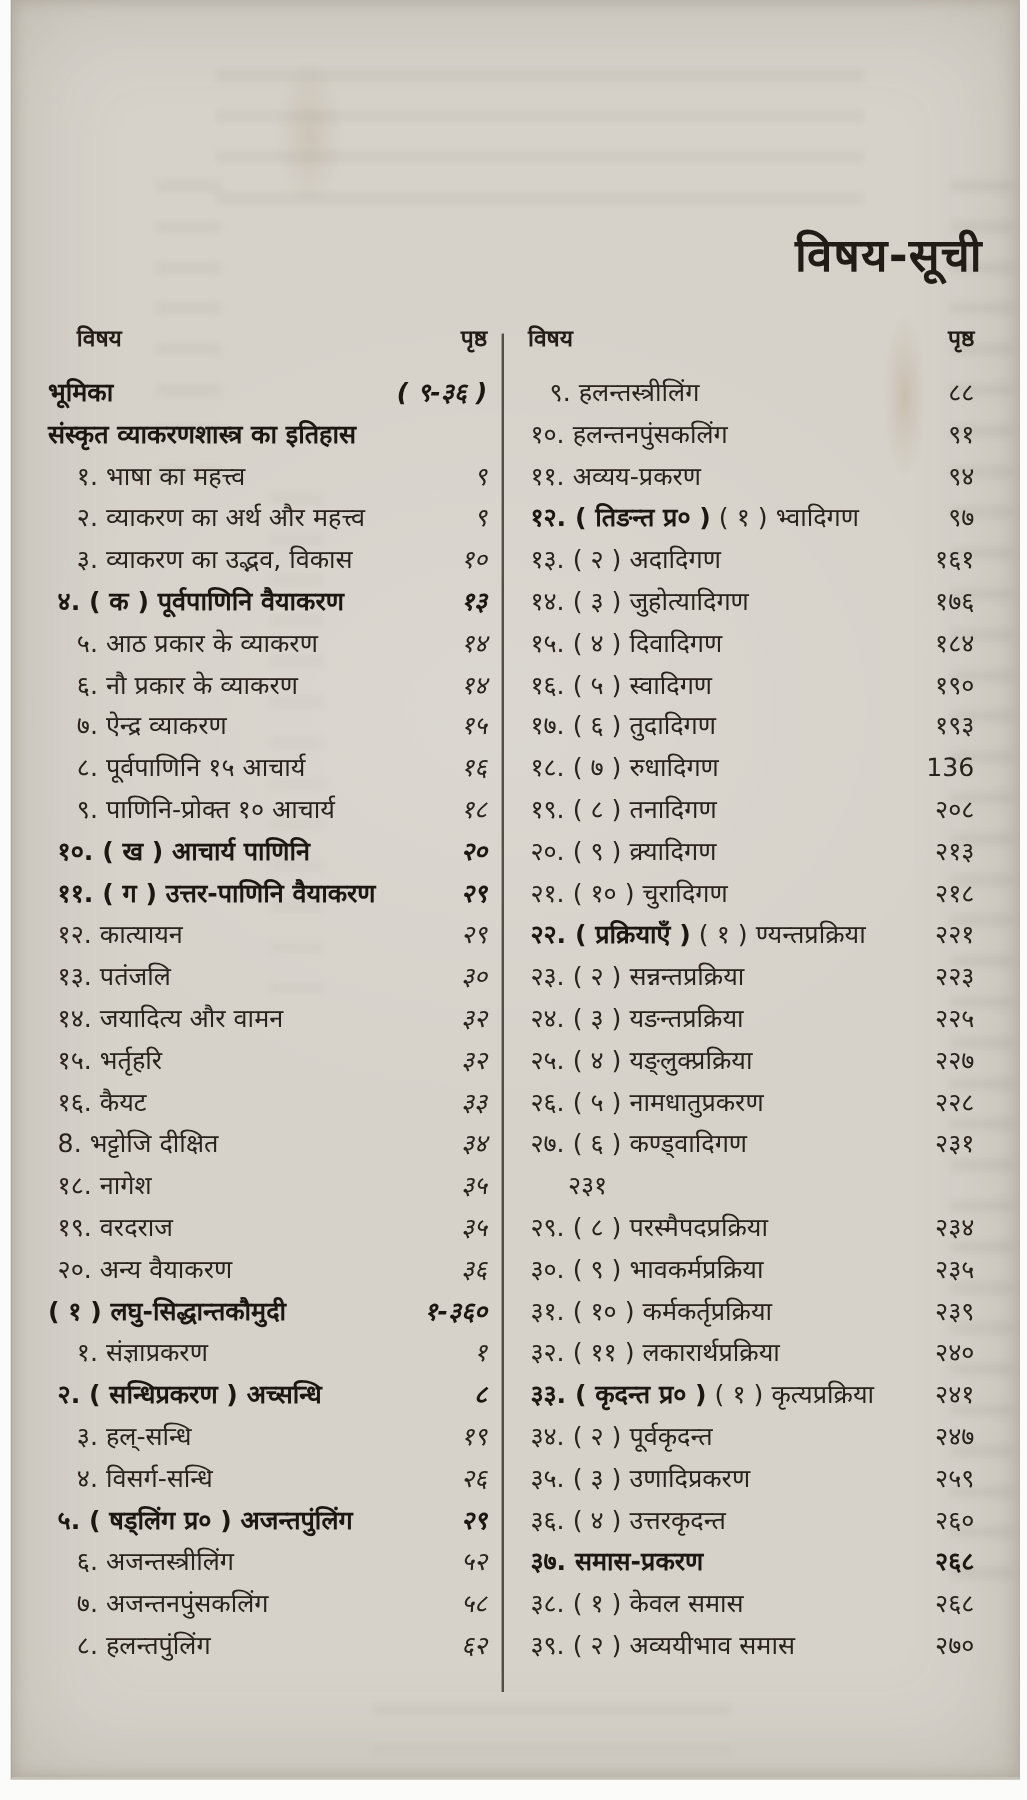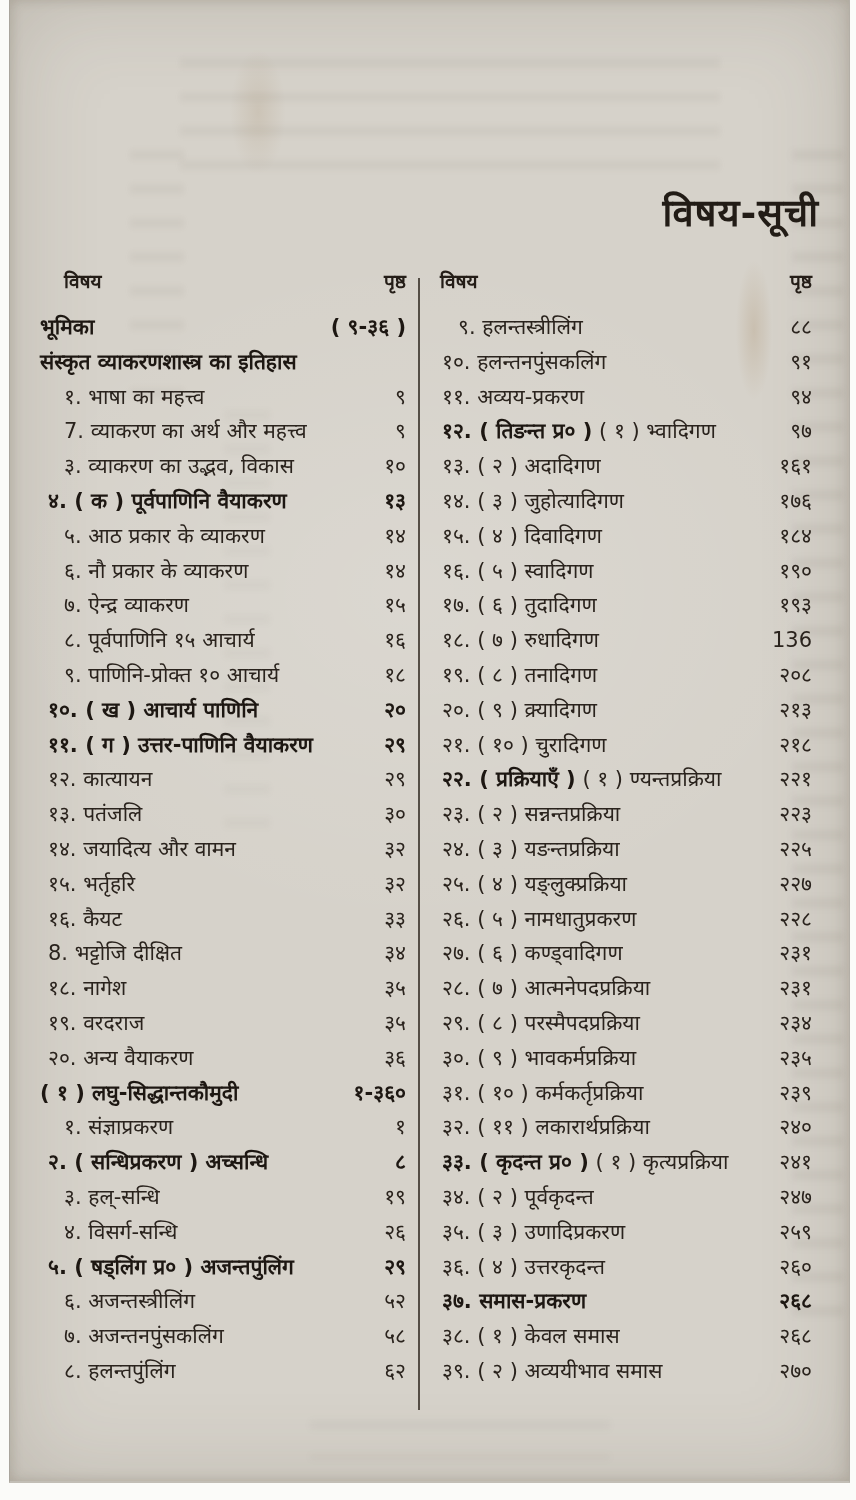--- a/index.html
+++ b/index.html
@@ -58,21 +58,21 @@
   .col-right .col-header .hp{padding-right:22px;}
 
   .row{
     display:flex;justify-content:space-between;align-items:baseline;
     height:34.8px;font-size:21px;white-space:nowrap;
   }
   .row .label{overflow:visible;}
   .row .label b{font-weight:bold;color:#1d1712;}
   .row .pg{text-align:right;min-width:64px;}
   .row .pg.b{font-weight:bold;color:#1d1712;}
-  .col-left  .row .pg{padding-right:6px;}
+  .col-left  .row .pg{padding-right:6px;font-style:italic;}
   .col-right .row .pg{padding-right:22px;}
   .ind0{padding-left:0;}
   .ind1{padding-left:8px;}
   .ind2{padding-left:24px;}
 </style>
 </head>
 <body>
 
 <div class="paper">
 
@@ -98,21 +98,21 @@
         </div>
         <div class="row ind0">
           <span class="label"><b>संस्कृत व्याकरणशास्त्र का इतिहास</b></span>
           <span class="pg"></span>
         </div>
         <div class="row ind2">
           <span class="label">१. भाषा का महत्त्व</span>
           <span class="pg">९</span>
         </div>
         <div class="row ind2">
-          <span class="label">7. व्याकरण का अर्थ और महत्त्व</span>
+          <span class="label">२. व्याकरण का अर्थ और महत्त्व</span>
           <span class="pg">९</span>
         </div>
         <div class="row ind2">
           <span class="label">३. व्याकरण का उद्भव, विकास</span>
           <span class="pg">१०</span>
         </div>
         <div class="row ind1">
           <span class="label"><b>४. ( क ) पूर्वपाणिनि वैयाकरण</b></span>
           <span class="pg b">१३</span>
         </div>
@@ -295,21 +295,20 @@
         </div>
         <div class="row ind1">
           <span class="label">२६. ( ५ ) नामधातुप्रकरण</span>
           <span class="pg">२२८</span>
         </div>
         <div class="row ind1">
           <span class="label">२७. ( ६ ) कण्ड्वादिगण</span>
           <span class="pg">२३१</span>
         </div>
         <div class="row ind1">
-          <span class="label">२८. ( ७ ) आत्मनेपदप्रक्रिया</span>
           <span class="pg">२३१</span>
         </div>
         <div class="row ind1">
           <span class="label">२९. ( ८ ) परस्मैपदप्रक्रिया</span>
           <span class="pg">२३४</span>
         </div>
         <div class="row ind1">
           <span class="label">३०. ( ९ ) भावकर्मप्रक्रिया</span>
           <span class="pg">२३५</span>
         </div>

